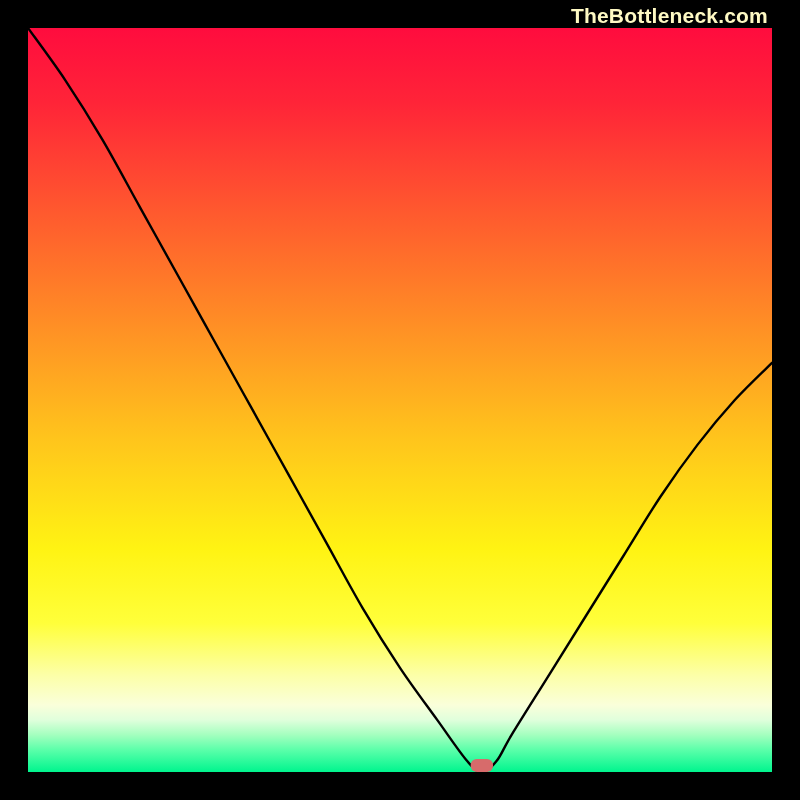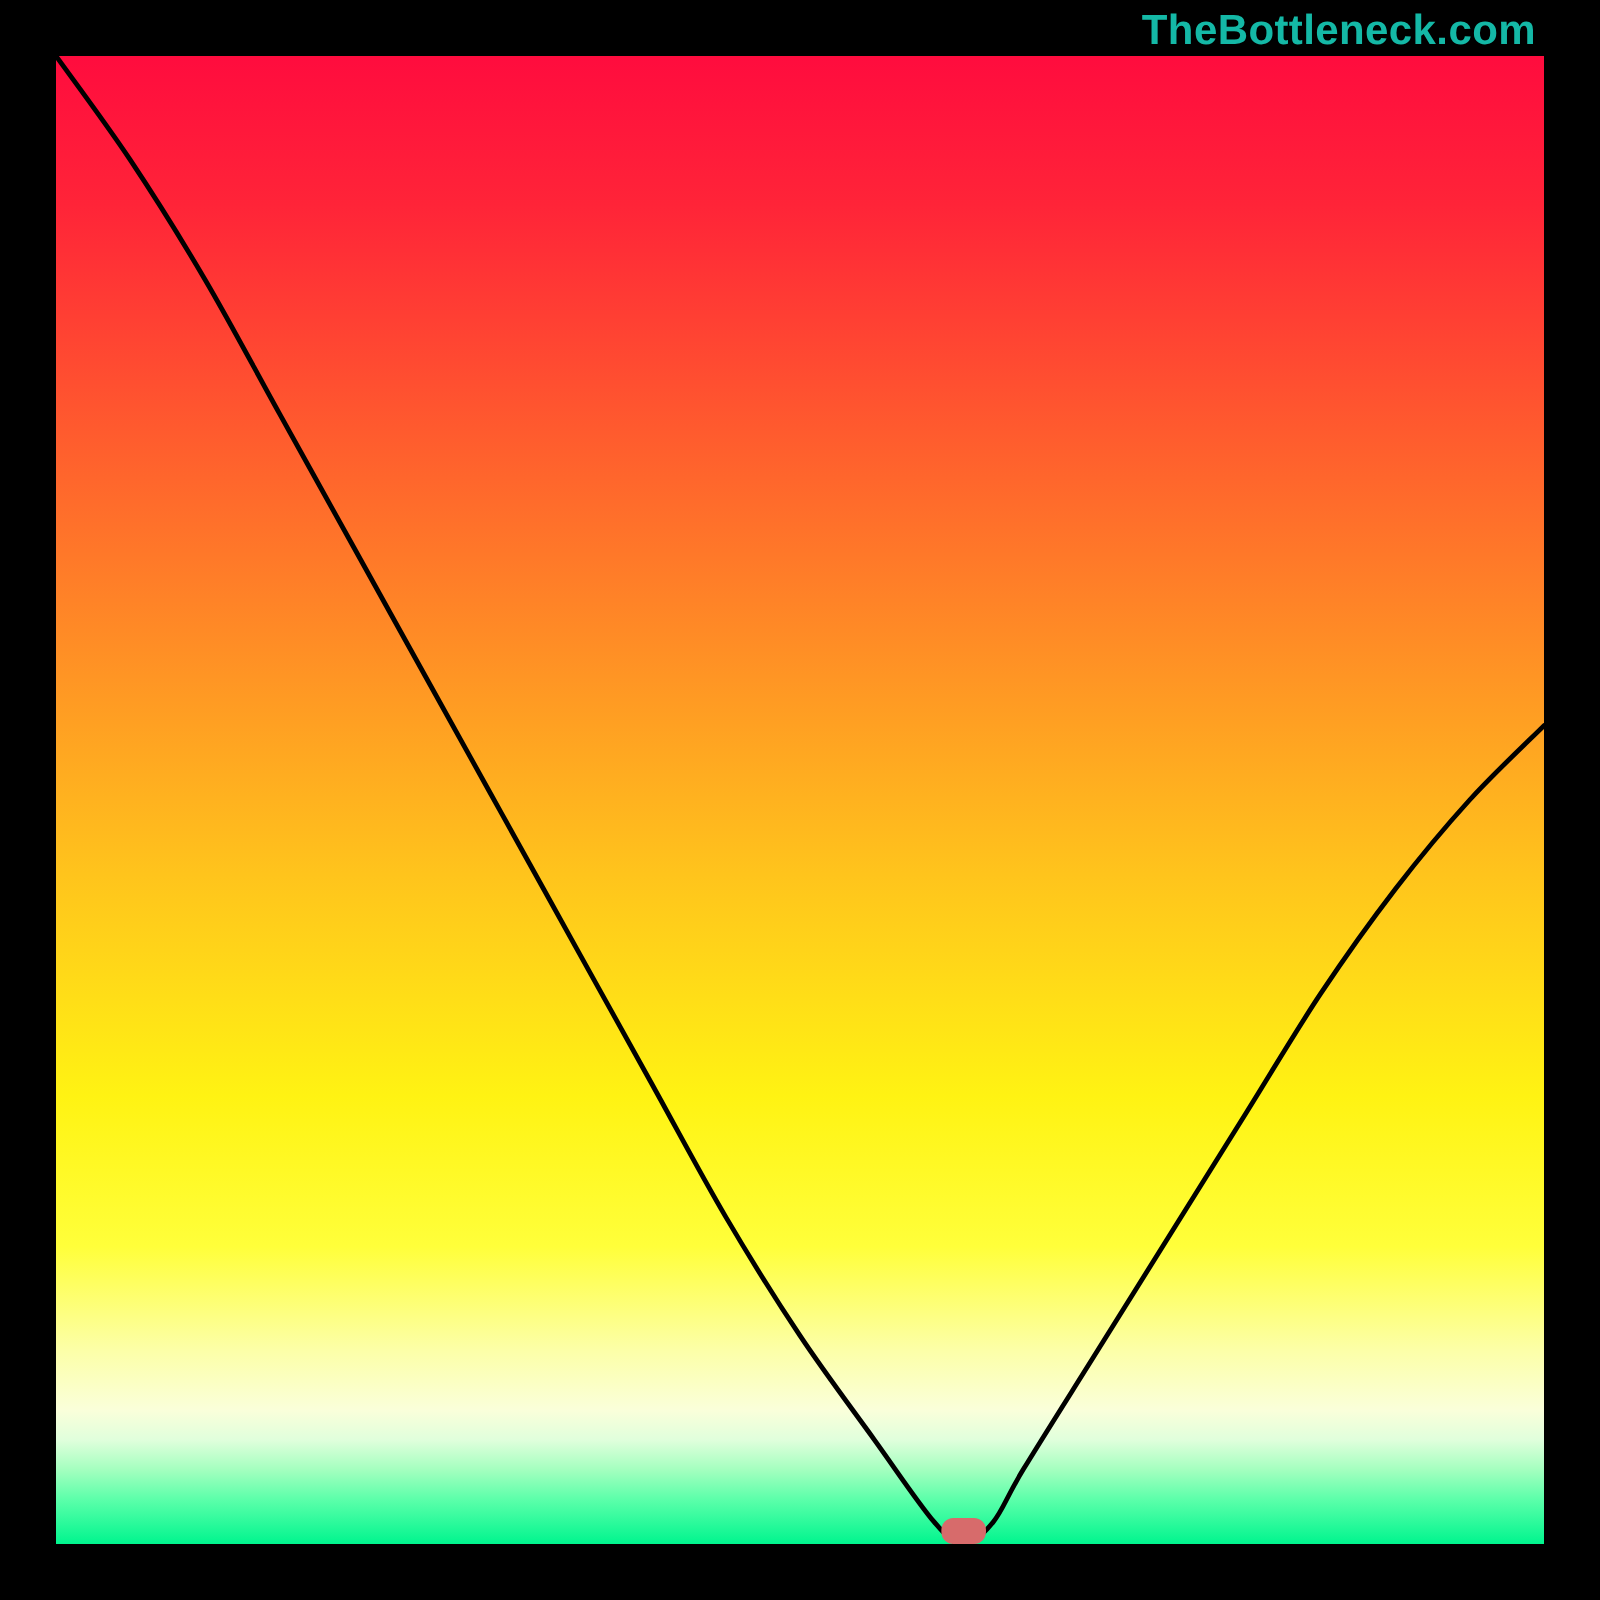--- a/index.html
+++ b/index.html
@@ -24,21 +24,21 @@
     height: 744px;
     overflow: hidden;
   }
   .watermark {
     position: absolute;
     top: 4px;
     right: 32px;
     font-family: Arial, Helvetica, sans-serif;
     font-size: 21px;
     font-weight: bold;
-    color: #14b8a6;
+    color: #fef9c3;
     letter-spacing: 0.2px;
     z-index: 10;
   }
   svg {
     display: block;
   }
 </style>
 </head>
 <body>
 

